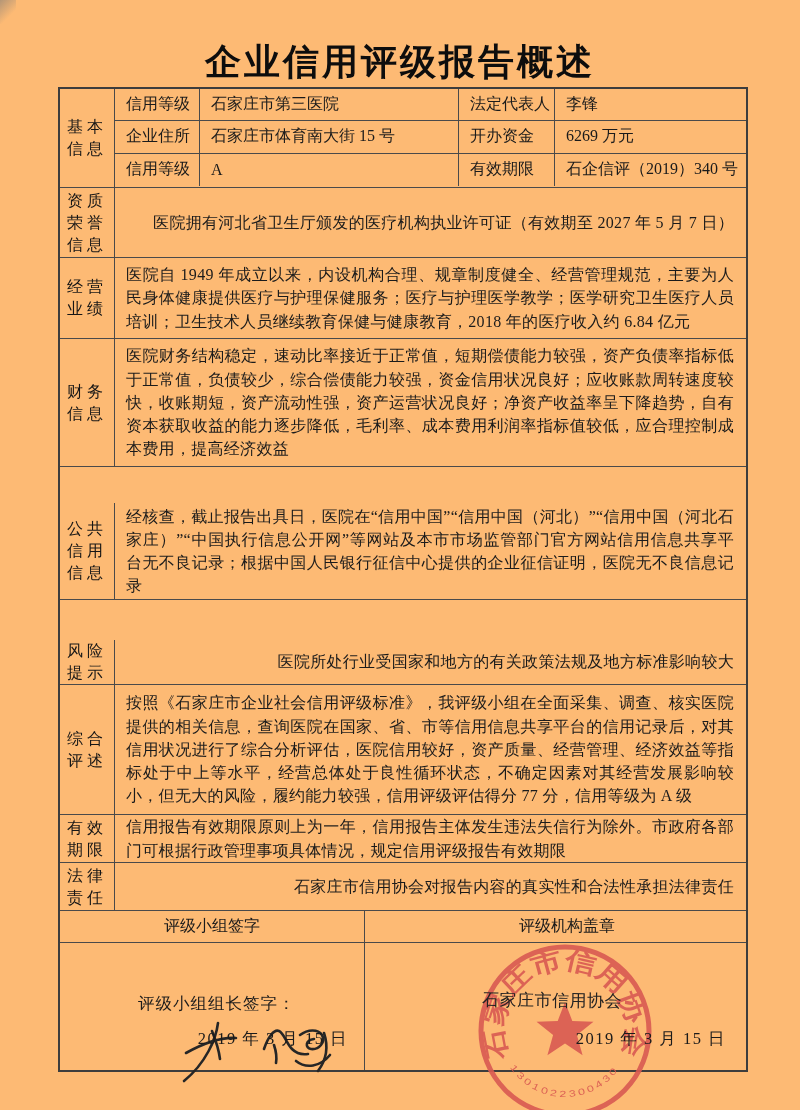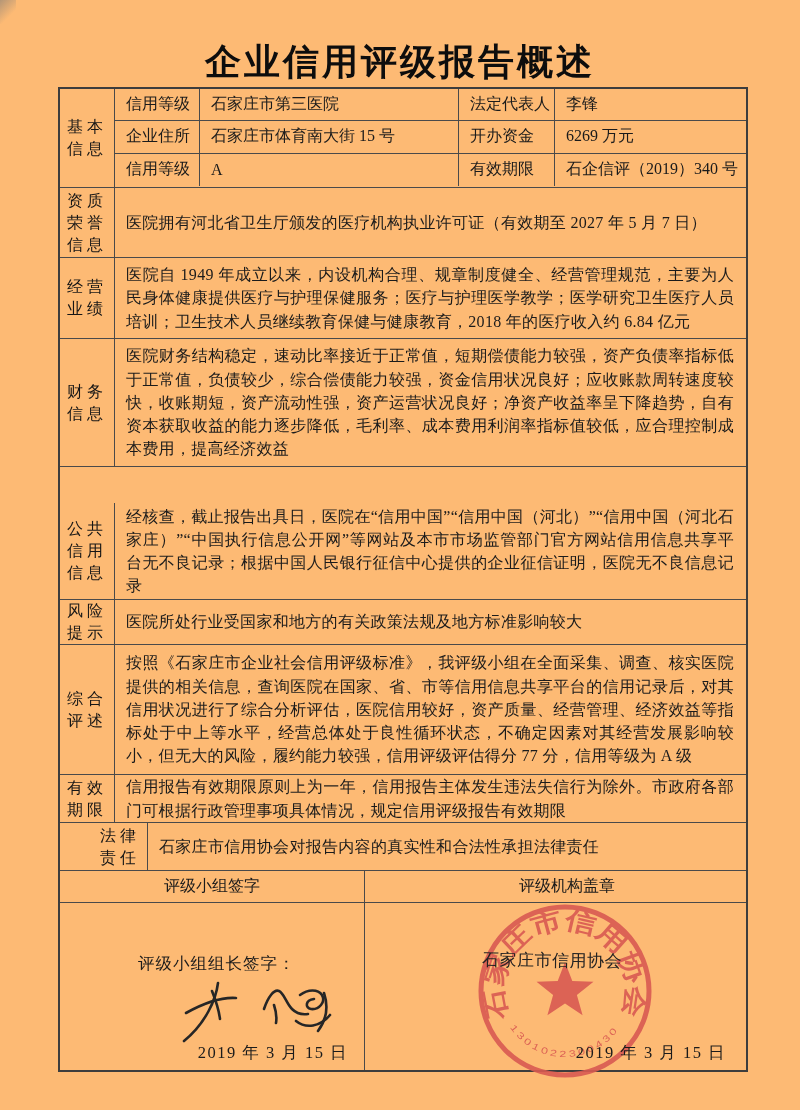--- a/index.html
+++ b/index.html
@@ -27,37 +27,37 @@
   
   .basic-grid { flex:1; display:grid; grid-template-columns:85px 259px 96px 1fr; grid-auto-rows:32.33px; }
   .bcell { display:flex; align-items:center; padding-left:11px; font-size:16px; overflow:hidden; white-space:nowrap; }
   .br { border-right:1px solid #4a4a4a; }
   .bb { border-bottom:1px solid #4a4a4a; }
 
   
   .section-content { flex:1; display:flex; align-items:center; padding:3px 12px 3px 11px; overflow:hidden; }
   .section-content .txt { width:100%; font-size:16px; line-height:23.2px; text-align:justify;
     text-justify:inter-ideograph; letter-spacing:0.3px; }
-  .single .txt { text-align:left; }
+  .single .txt { text-align:right; }
 
   .h-basic { height:99px; } .h-s0 { height:70px; } .h-s1 { height:81px; }
-  .h-s2 { height:128px; } .h-s3 { height:97px;margin-top:36px; } .h-s4 { height:45px; }
-  .h-s5 { height:130px; } .h-s6 { height:48px; } .h-s7 { height:48px;padding-left:33px; }
+  .h-s2 { height:128px; } .h-s3 { height:97px;margin-top:36px; } .h-s4 { height:45px;margin-top:40px; }
+  .h-s5 { height:130px; } .h-s6 { height:48px; } .h-s7 { height:48px; }
   .h-fh { height:32px;gap:23px; } .h-sig { flex:1 1 auto; }
 
   .fcell-left { flex:0 0 305px; border-right:1px solid #4a4a4a;
     display:flex; align-items:center; justify-content:center; font-size:16px; }
   .fcell-right { flex:1; display:flex; align-items:center; justify-content:center; font-size:16px; }
 
   .sig-left { flex:0 0 305px; border-right:1px solid #4a4a4a; position:relative; }
   .sig-right { flex:1; position:relative;text-align:right; }
 
   .leader-label { position:absolute; left:78px; top:50px; font-size:16.5px; letter-spacing:1px; }
   .signature-svg { position:absolute; left:118px; top:76px; }
-  .date { position:absolute; bottom:6px; font-size:16.5px; letter-spacing:1.5px; }
+  .date { position:absolute; bottom:20px; font-size:16.5px; letter-spacing:1.5px; }
   .date-left { right:16px; }
   .date-right { right:20px; }
 
   .stamp-wrap { position:absolute; left:110px; top:-2px; width:180px; height:180px; opacity:.9; }
   .stamp-overlay { position:absolute; left:117px; top:46px; font-size:17px; color:#222;
     letter-spacing:0.5px; white-space:nowrap; transform:rotate(0.6deg); z-index:3; }
 </style>
 </head>
 <body>
 

